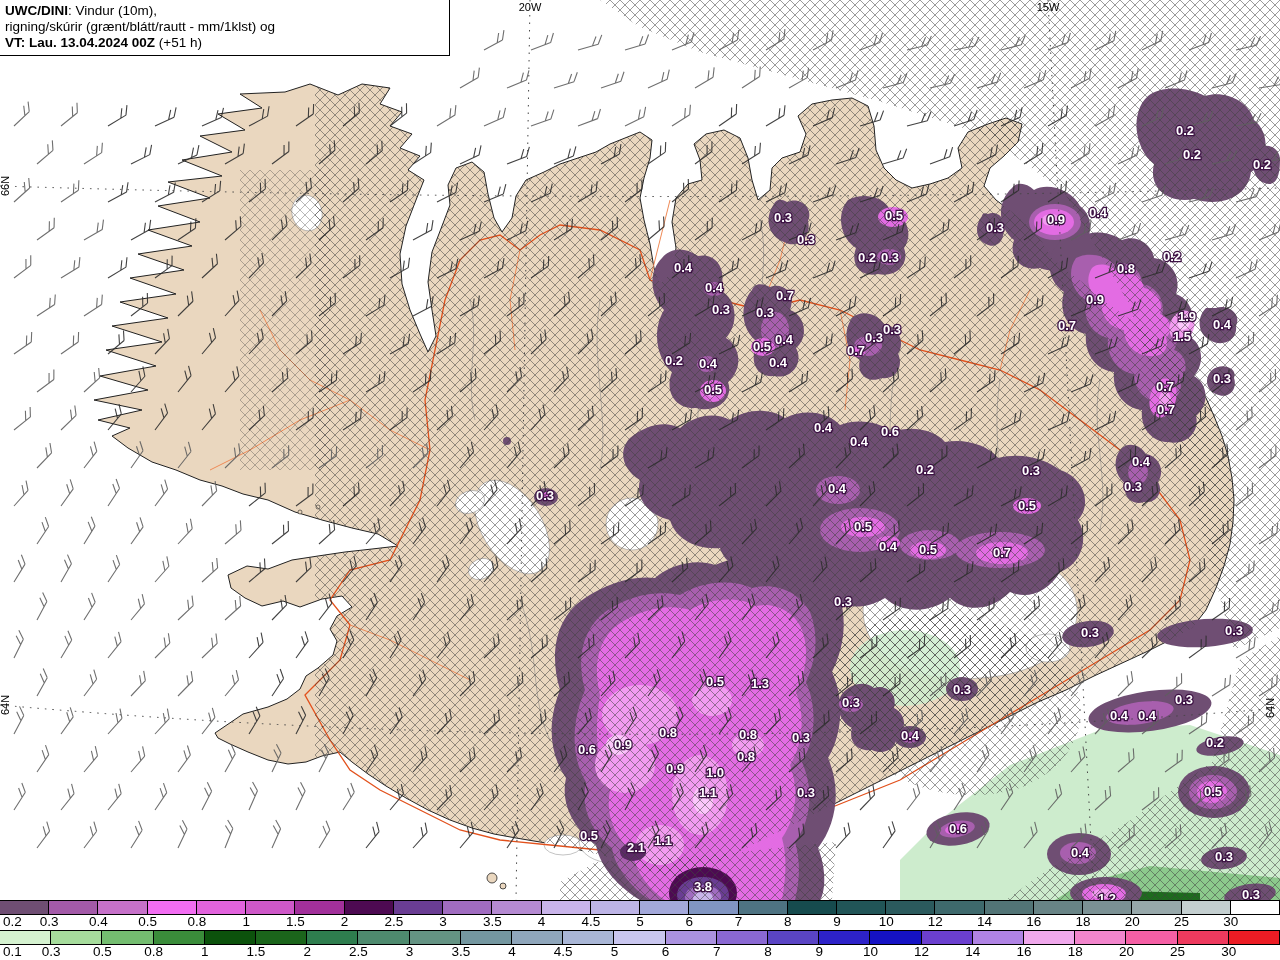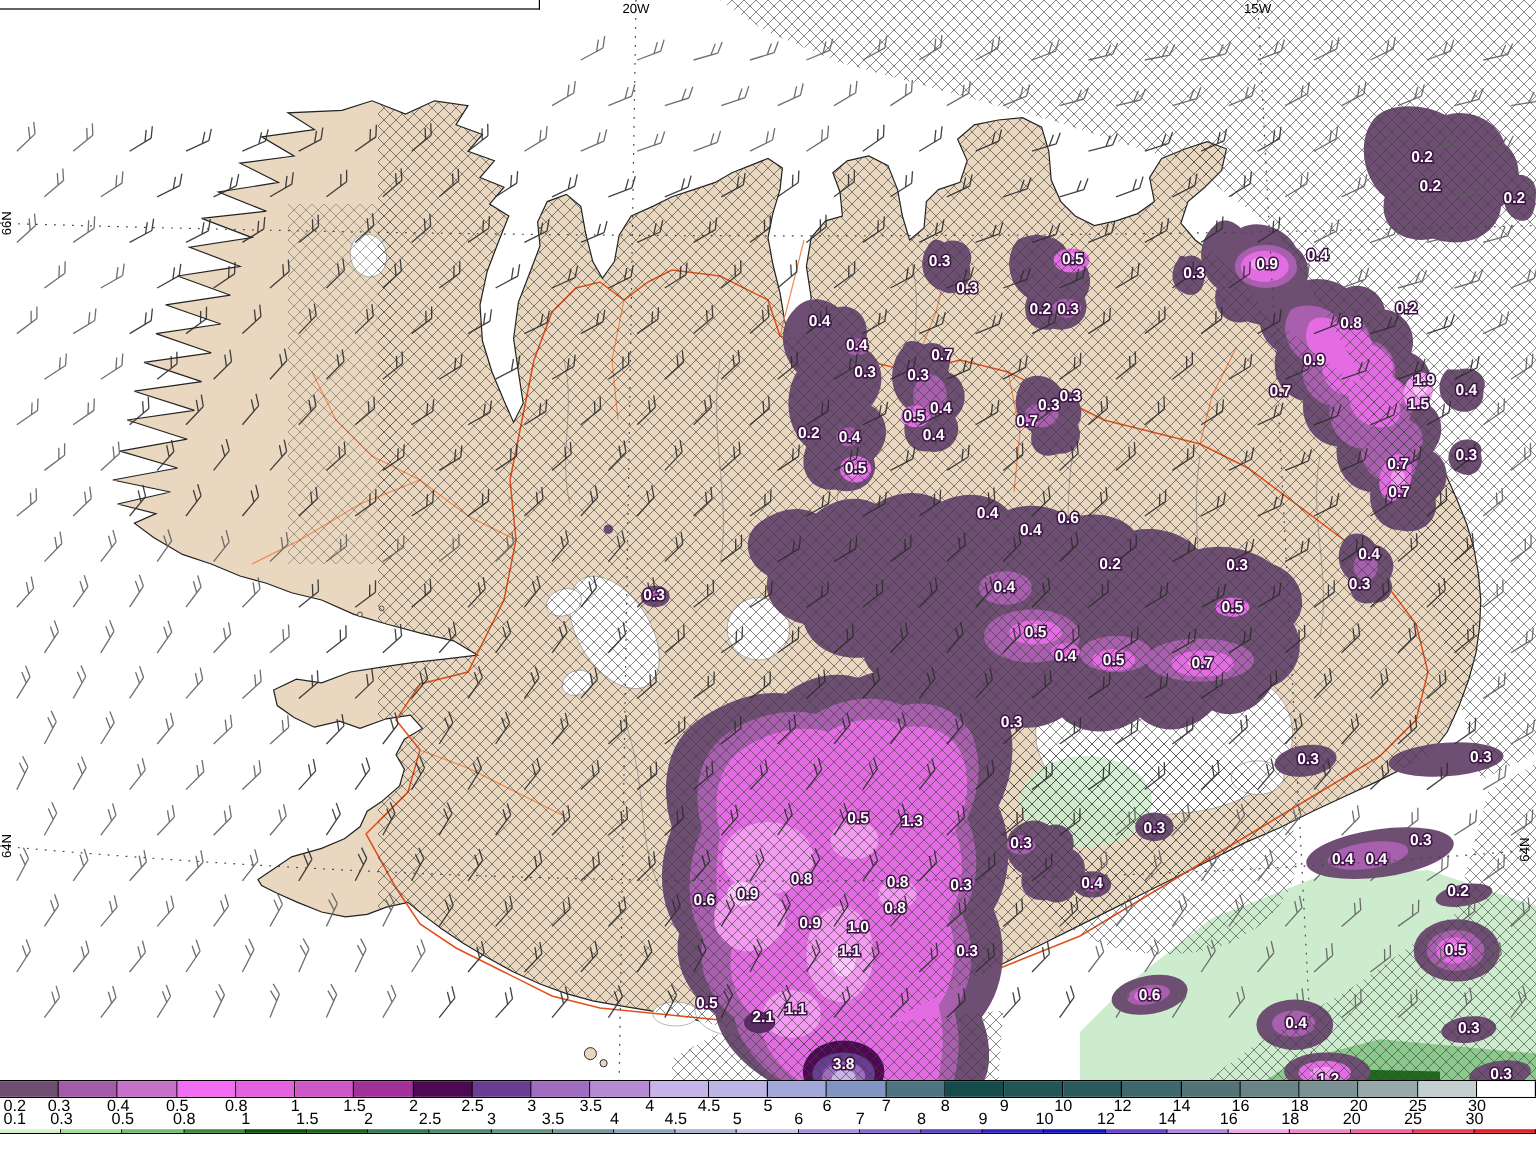--- a/index.html
+++ b/index.html
@@ -939,20 +939,27 @@
         <text x="1213" y="796" class="precip-label">0.5</text>
         <text x="1080" y="857" class="precip-label">0.4</text>
         <text x="1224" y="861" class="precip-label">0.3</text>
         <text x="1251" y="899" class="precip-label">0.3</text>
         <text x="958" y="833" class="precip-label">0.6</text>
         <text x="1107" y="903" class="precip-label">1.2</text>
       </g>
   </svg>
 
   <div class="legend-box">
+    <div>
+      <b>UWC/DINI</b><span>: Vindur (10m),</span>
+    </div>
+    <div>rigning/skúrir (grænt/blátt/rautt - mm/1klst) og</div>
+    <div>
+      <b>VT: Lau. 13.04.2024 00Z</b><span> (+51 h)</span>
+    </div>
   </div>
 
   <div id="cb-top-bar" class="cbar" style="top:900px">
       <div class="seg" style="background: rgb(111, 78, 115);"></div>
       <div class="seg" style="background: rgb(163, 90, 168);"></div>
       <div class="seg" style="background: rgb(198, 113, 201);"></div>
       <div class="seg" style="background: rgb(242, 109, 242);"></div>
       <div class="seg" style="background: rgb(226, 99, 221);"></div>
       <div class="seg" style="background: rgb(206, 88, 200);"></div>
       <div class="seg" style="background: rgb(162, 48, 155);"></div>
@@ -1024,21 +1031,21 @@
       <div class="seg" style="background: rgb(45, 34, 200);"></div>
       <div class="seg" style="background: rgb(21, 18, 196);"></div>
       <div class="seg" style="background: rgb(107, 63, 207);"></div>
       <div class="seg" style="background: rgb(176, 131, 228);"></div>
       <div class="seg" style="background: rgb(240, 168, 236);"></div>
       <div class="seg" style="background: rgb(242, 133, 204);"></div>
       <div class="seg" style="background: rgb(245, 95, 165);"></div>
       <div class="seg" style="background: rgb(238, 58, 94);"></div>
       <div class="seg" style="background: rgb(236, 28, 36);"></div>
     </div>
-  <div id="cb-bot-labels" class="cbar-labels" style="top:926px">
+  <div id="cb-bot-labels" class="cbar-labels" style="top:945px">
       <span style="left: 3px;">0.1</span>
       <span style="left: 51.2px; transform: translateX(-50%);">0.3</span>
       <span style="left: 102.4px; transform: translateX(-50%);">0.5</span>
       <span style="left: 153.6px; transform: translateX(-50%);">0.8</span>
       <span style="left: 204.8px; transform: translateX(-50%);">1</span>
       <span style="left: 256px; transform: translateX(-50%);">1.5</span>
       <span style="left: 307.2px; transform: translateX(-50%);">2</span>
       <span style="left: 358.4px; transform: translateX(-50%);">2.5</span>
       <span style="left: 409.6px; transform: translateX(-50%);">3</span>
       <span style="left: 460.8px; transform: translateX(-50%);">3.5</span>

